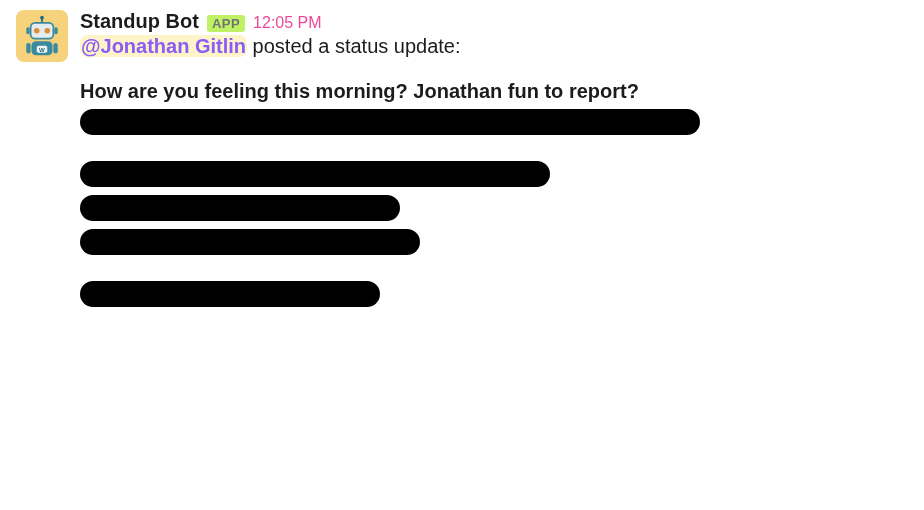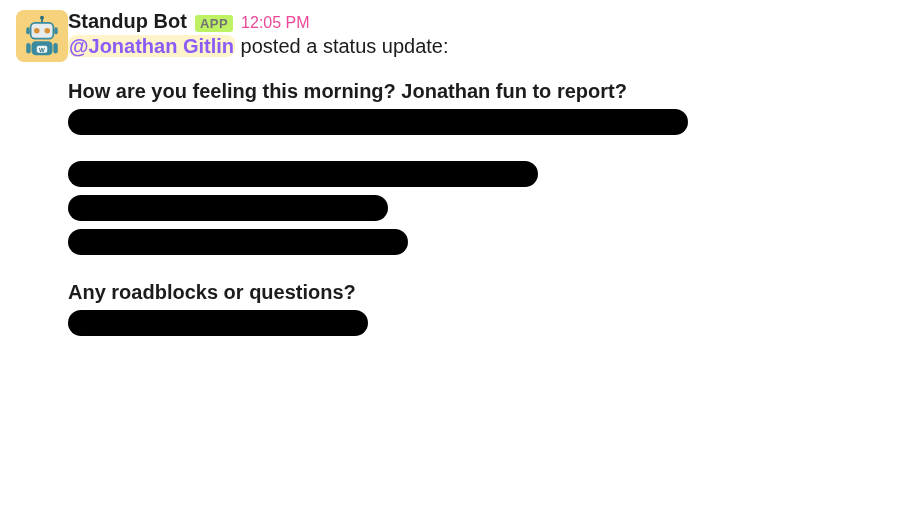--- a/index.html
+++ b/index.html
@@ -6,20 +6,21 @@
     body {
       font-family: -apple-system, BlinkMacSystemFont, "Segoe UI", Helvetica, Arial, sans-serif;
       background: #fff;
       width: 924px;
       height: 510px;
       padding: 10px 16px;
       color: #1d1c1d;
     }
     .message {
       display: flex;
+      gap: 12px;
     }
     .avatar {
       width: 52px;
       height: 52px;
       border-radius: 8px;
       background: #f5d27b;
       flex-shrink: 0;
       position: relative;
       overflow: hidden;
       display: flex;
@@ -115,18 +116,17 @@
     <div class="redaction-group">
       <div class="redaction" style="width:620px"></div>
     </div>
 
     <div class="redaction-group">
       <div class="redaction" style="width:470px"></div>
       <div class="redaction" style="width:320px"></div>
       <div class="redaction" style="width:340px"></div>
     </div>
 
-    <div class="question">Any roadblocks or questions?</div>
     <div class="redaction-group" style="margin-bottom:0">
       <div class="redaction" style="width:300px"></div>
     </div>
   </div>
 </div>
 
 </body></html>

